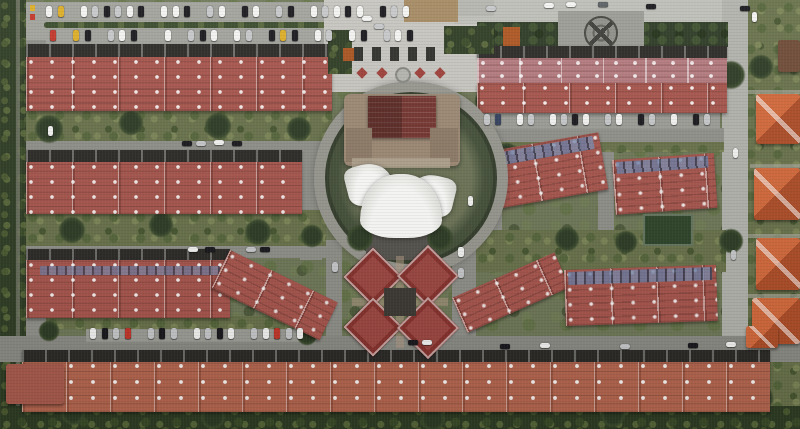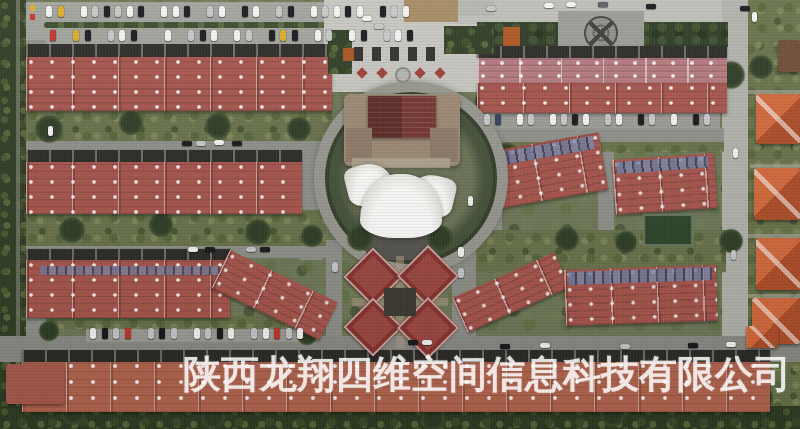--- a/index.html
+++ b/index.html
@@ -372,14 +372,13 @@
       <div class="item car" style="left: 500px; top: 344px; width: 10px; height: 5px; background: rgb(23, 23, 28);"></div>
       <div class="item car" style="left: 540px; top: 343px; width: 10px; height: 5px; background: rgb(244, 244, 242);"></div>
       <div class="item car" style="left: 620px; top: 344px; width: 10px; height: 5px; background: rgb(198, 200, 201);"></div>
       <div class="item car" style="left: 688px; top: 343px; width: 10px; height: 5px; background: rgb(23, 23, 28);"></div>
       <div class="item car" style="left: 726px; top: 342px; width: 10px; height: 5px; background: rgb(244, 244, 242);"></div>
       <div class="item car" style="left: 468px; top: 196px; width: 5px; height: 10px; background: rgb(244, 244, 242);"></div>
       <div class="item car" style="left: 408px; top: 340px; width: 10px; height: 5px; background: rgb(23, 23, 28);"></div>
       <div class="item car" style="left: 422px; top: 340px; width: 10px; height: 5px; background: rgb(244, 244, 242);"></div>
     </div>
   <div class="grain"></div>
-  <div class="watermark" style="color: rgb(255, 255, 255); opacity: 0.85;">陕西龙翔四维空间信息科技有限公司</div>
 </div>
 
 </body></html>

